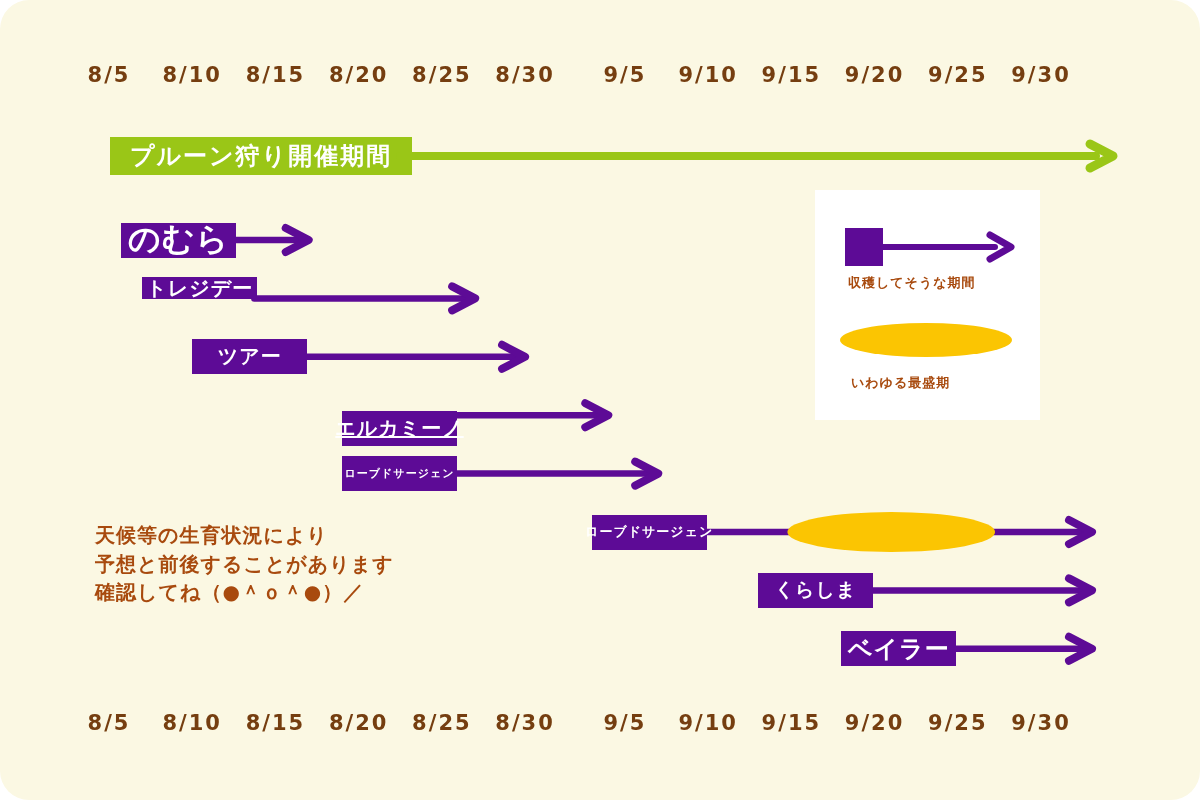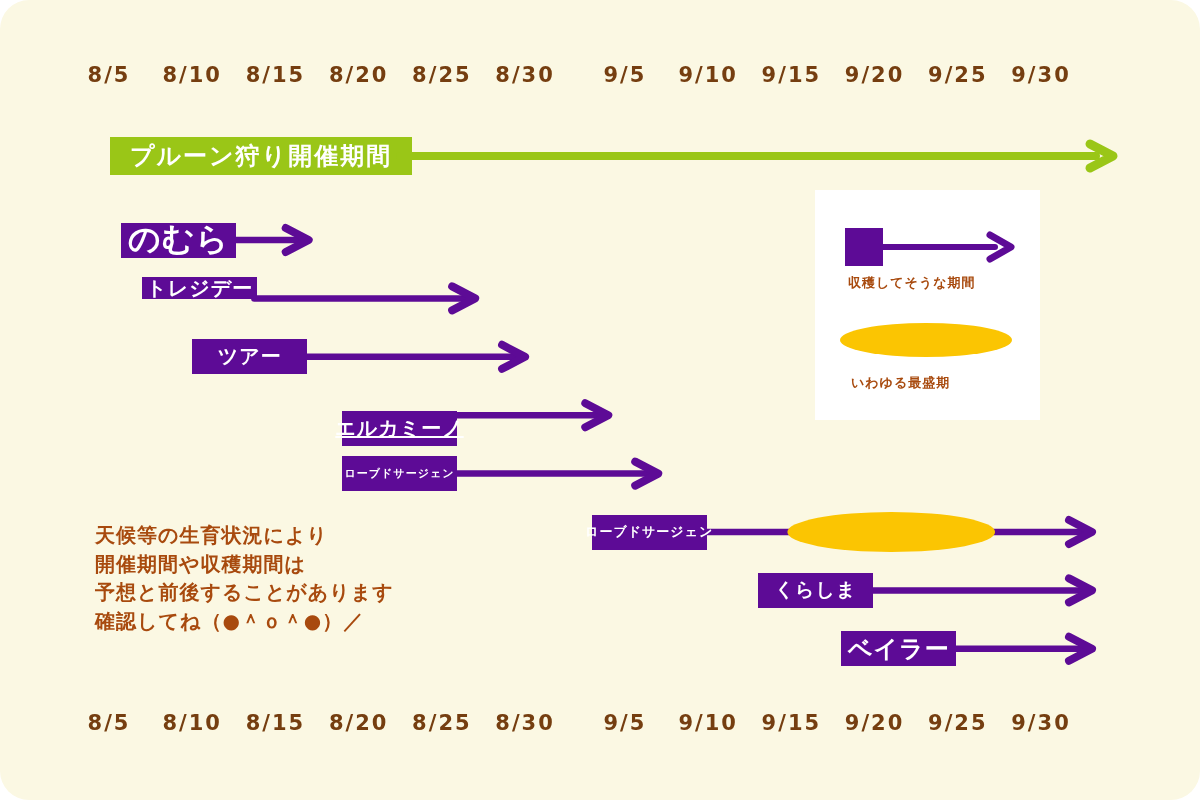--- a/index.html
+++ b/index.html
@@ -98,21 +98,20 @@
       <line x1="2" y1="22" x2="114" y2="22" stroke-width="6"></line>
       <polyline points="109,10 130,22 109,34" stroke-width="7"></polyline>
     </svg>
     <div class="legend-label l1">収穫してそうな期間</div>
     <div class="legend-ellipse"></div>
     <div class="legend-label l2">いわゆる最盛期</div>
   </div>
 
   <div class="note">
     <div>天候等の生育状況により</div>
-    <div>開催期間や収穫期間は</div>
     <div>予想と前後することがあります</div>
     <div>確認してね（●＾ｏ＾●）／</div>
   </div>
 
   <div id="bottom-axis" class="axis">
       <span class="tick" style="left: 109px; top: 711px;">8/5</span>
       <span class="tick" style="left: 192.215px; top: 711px;">8/10</span>
       <span class="tick" style="left: 275.43px; top: 711px;">8/15</span>
       <span class="tick" style="left: 358.645px; top: 711px;">8/20</span>
       <span class="tick" style="left: 441.86px; top: 711px;">8/25</span>

